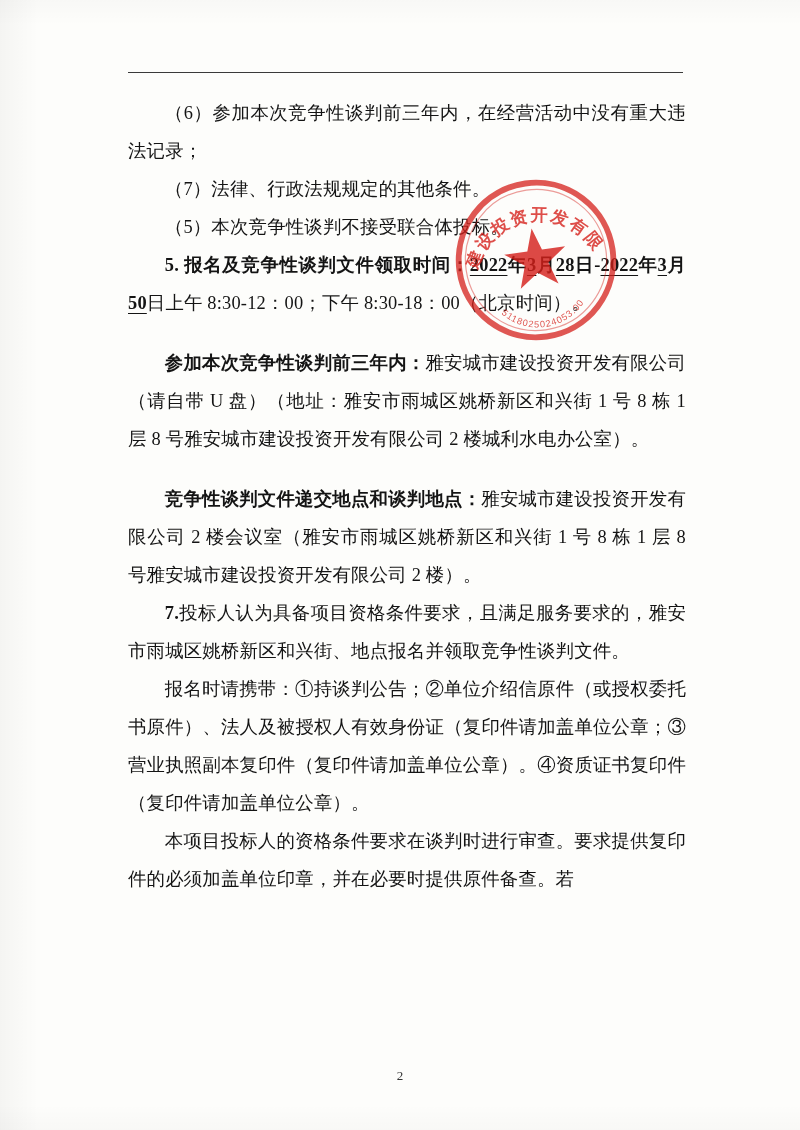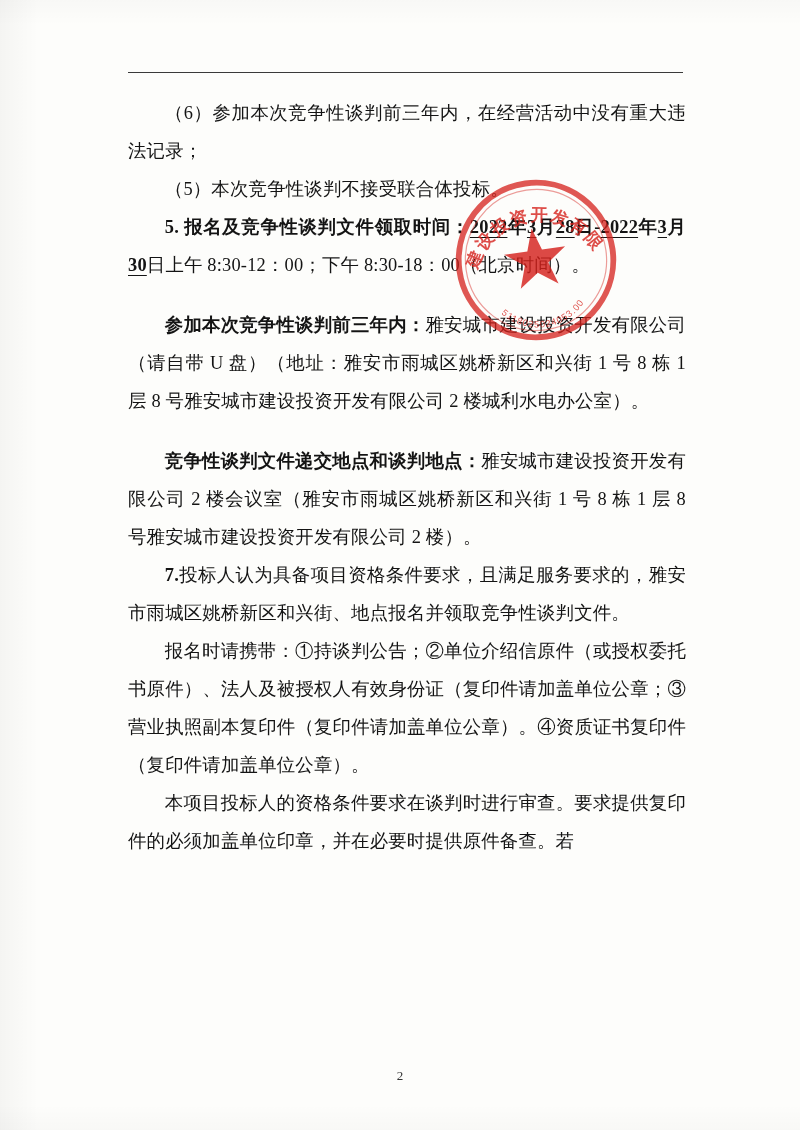--- a/index.html
+++ b/index.html
@@ -86,22 +86,23 @@
 </head>
 <body>
 
 <div class="page">
   <div class="page-tint"></div>
 
   <div class="rule"></div>
 
   <div class="content" id="doc-content">
       <p class="ind"><span>（6）参加本次竞争性谈判前三年内，在经营活动中没有重大违法记录；</span></p>
+      <p class="ind"><span>（7）法律、行政法规规定的其他条件。</span></p>
       <p class="ind"><span>（5）本次竞争性谈判不接受联合体投标。</span></p>
-      <p class="ind"><span class="b">5. 报名及竞争性谈判文件领取时间：</span><span class="b u">2022</span><span class="b">年</span><span class="b u">3</span><span class="b">月</span><span class="b u">28</span><span class="b">日-</span><span class="b u">2022</span><span class="b">年</span><span class="b u">3</span><span class="b">月</span><span class="b u">30</span><span>日上午 8:30-12：00；下午 8:30-18：00（北京时间）。</span></p>
+      <p class="ind"><span class="b">5. 报名及竞争性谈判文件领取时间：</span><span class="b u">2022</span><span class="b">年</span><span class="b u">3</span><span class="b">月</span><span class="b u">28</span><span class="b">日-</span><span class="b u">2022</span><span class="b">年</span><span class="b u">3</span><span class="b">月</span><span class="b u">50</span><span>日上午 8:30-12：00；下午 8:30-18：00（北京时间）。</span></p>
       <div class="gap-md"></div>
       <p class="ind"><span class="b">参加本次竞争性谈判前三年内：</span><span>雅安城市建设投资开发有限公司（请自带 U 盘）（地址：雅安市雨城区姚桥新区和兴街 1 号 8 栋 1 层 8 号雅安城市建设投资开发有限公司 2 楼城利水电办公室）。</span></p>
       <div class="gap-md"></div>
       <p class="ind"><span class="b">竞争性谈判文件递交地点和谈判地点：</span><span>雅安城市建设投资开发有限公司 2 楼会议室（雅安市雨城区姚桥新区和兴街 1 号 8 栋 1 层 8 号雅安城市建设投资开发有限公司 2 楼）。</span></p>
       <p class="ind"><span class="b">7.</span><span>投标人认为具备项目资格条件要求，且满足服务要求的，雅安市雨城区姚桥新区和兴街、地点报名并领取竞争性谈判文件。</span></p>
       <p class="ind"><span>报名时请携带：①持谈判公告；②单位介绍信原件（或授权委托书原件）、法人及被授权人有效身份证（复印件请加盖单位公章；③营业执照副本复印件（复印件请加盖单位公章）。④资质证书复印件（复印件请加盖单位公章）。</span></p>
       <p class="ind"><span>本项目投标人的资格条件要求在谈判时进行审查。要求提供复印件的必须加盖单位印章，并在必要时提供原件备查。若</span></p>
     </div>
 
   <svg class="seal" viewBox="0 0 200 200">

